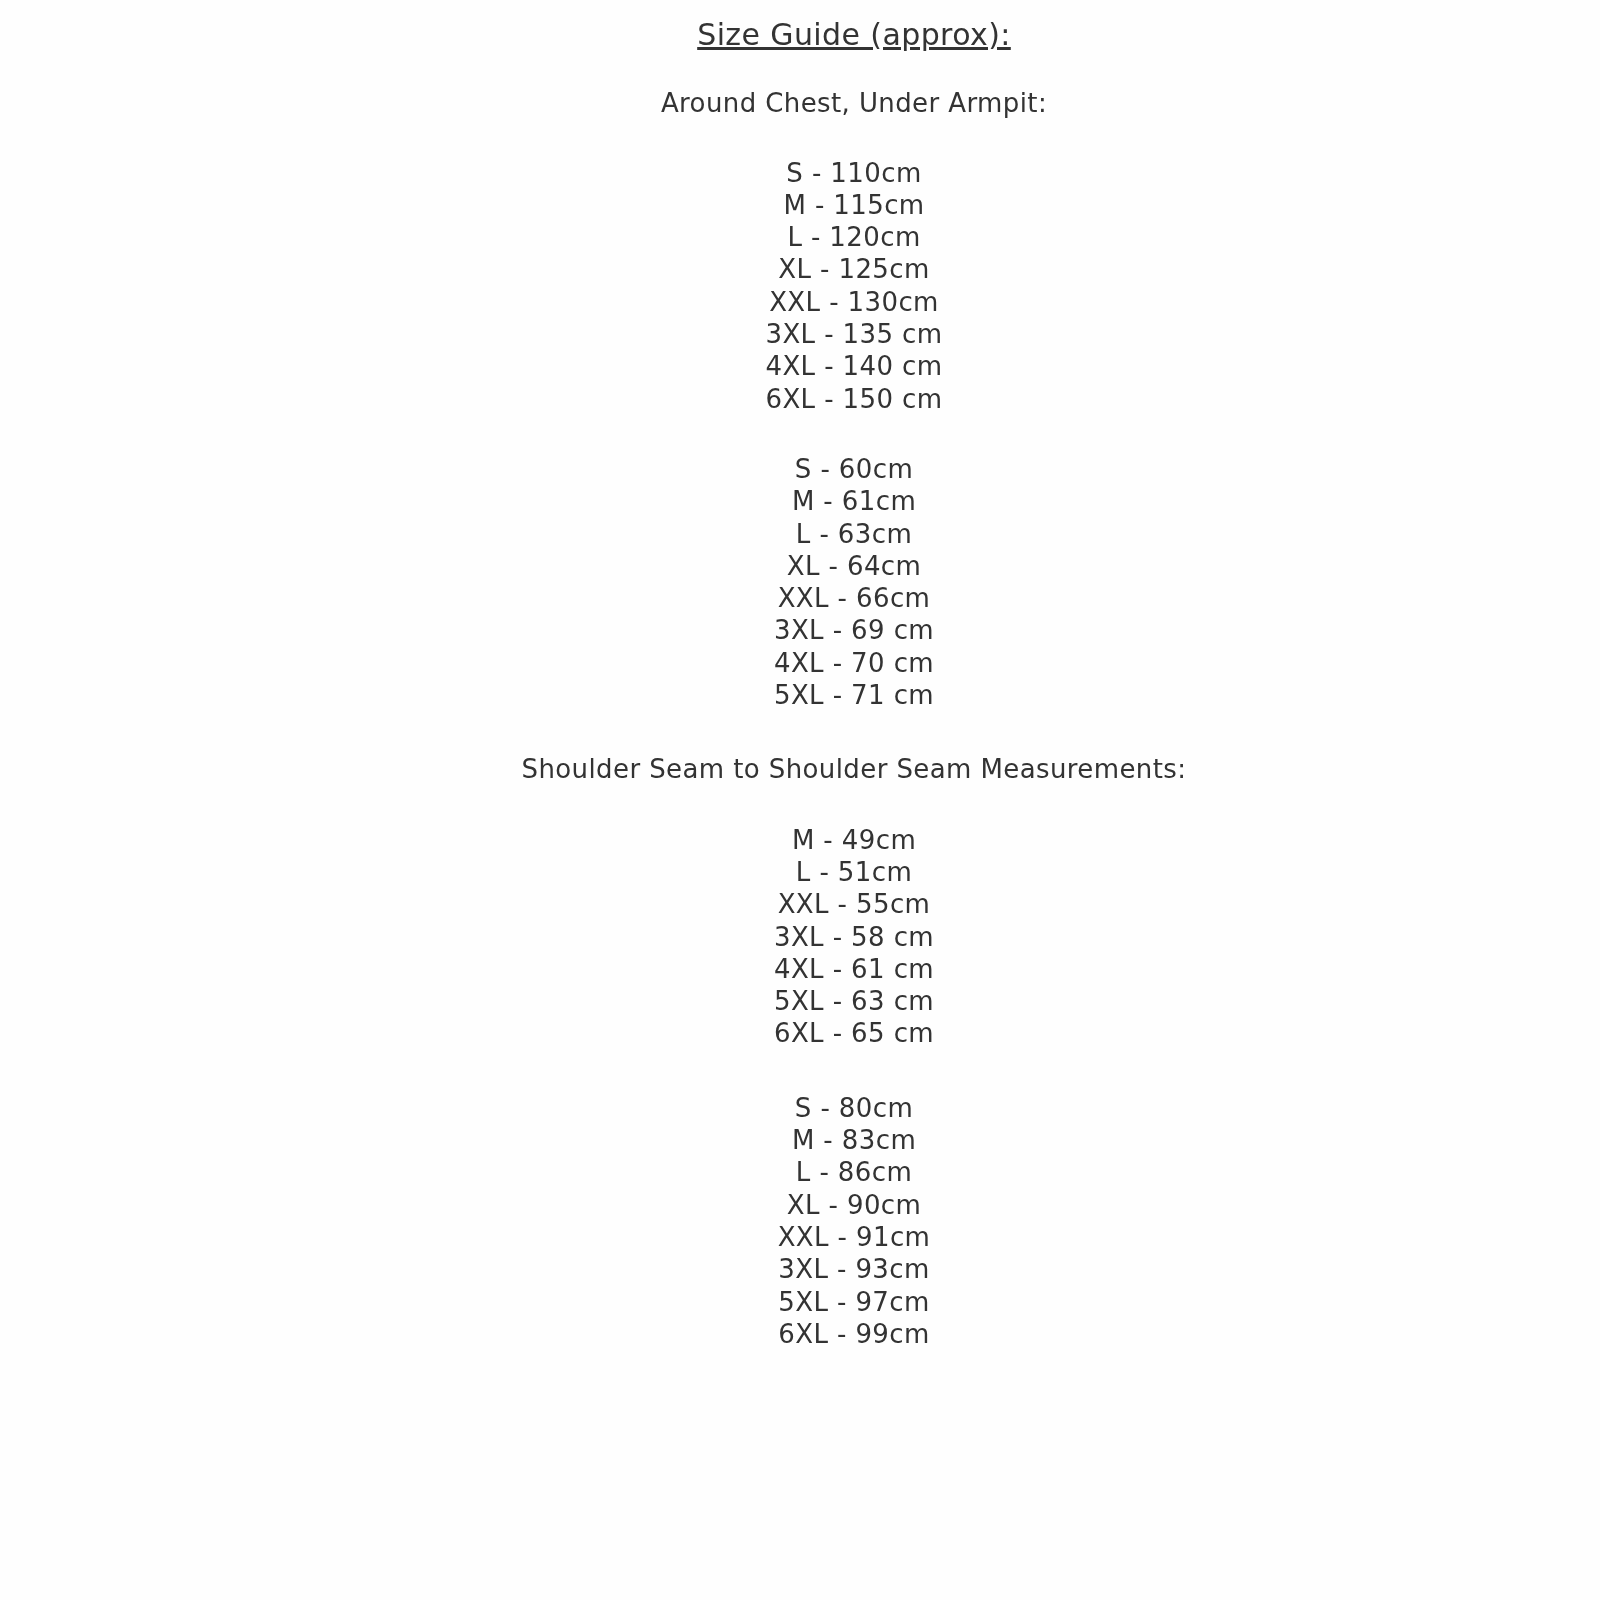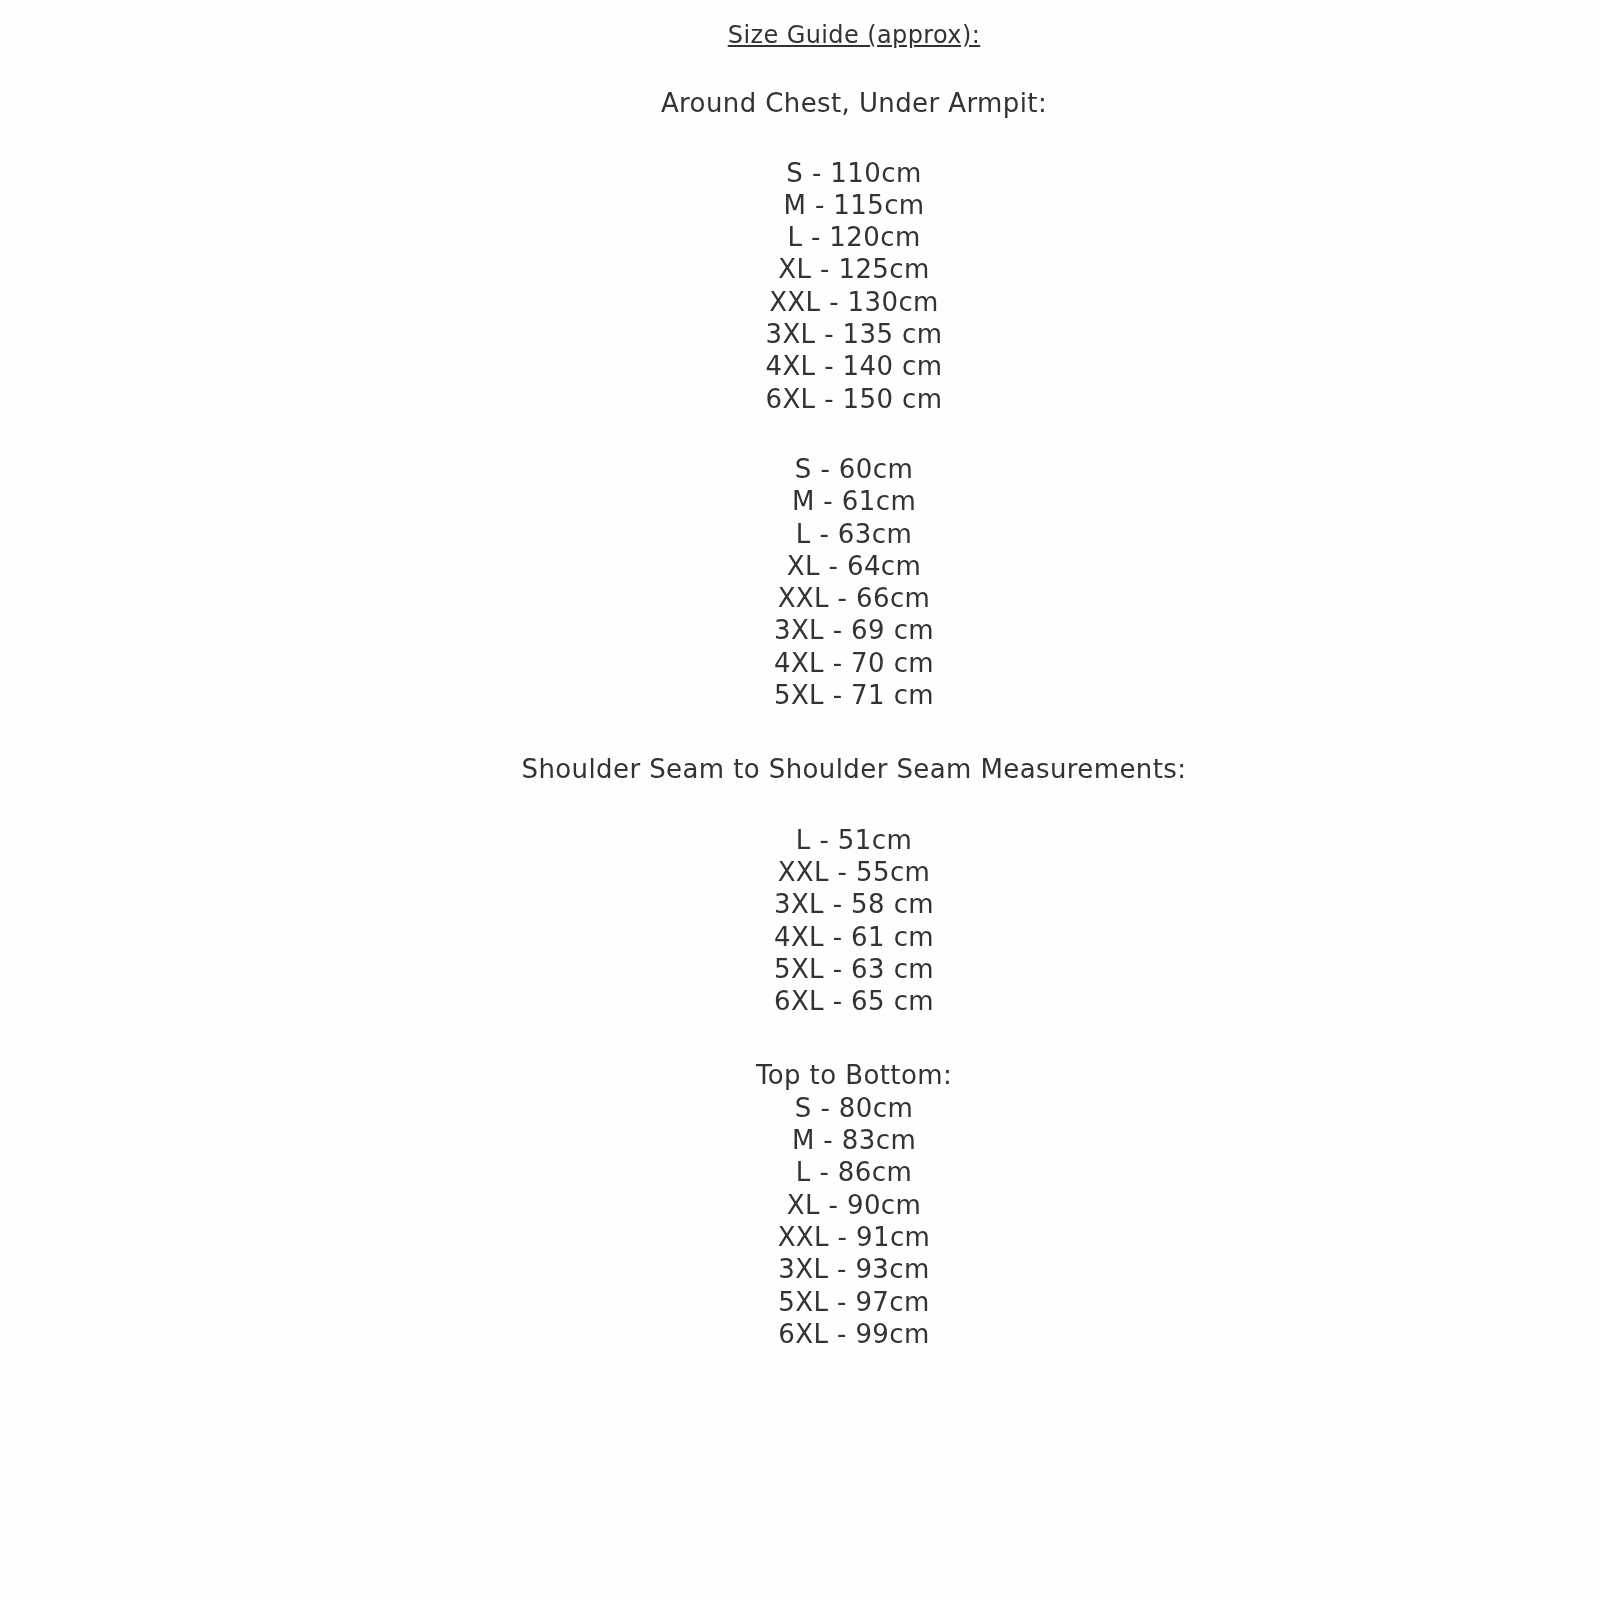--- a/index.html
+++ b/index.html
@@ -24,21 +24,21 @@
     letter-spacing: 0.4px;
     color: #333333;
   }
   .line {
     margin: 0;
     padding: 0;
     font-weight: 400;
     white-space: pre;
   }
   .title {
-    font-size: 24px;
+    font-size: 30px;
     text-decoration: underline;
   }
   .spacer { width: 100%; }
   .sp36 { height: 36px; }
   .sp37 { height: 37px; }
   .sp38 { height: 38px; }
   .sp42 { height: 42px; }
 </style>
 </head>
 <body>
@@ -78,31 +78,31 @@
     <div class="line item">5XL - 71 cm</div>
   </div>
 
   <div class="spacer sp42"></div>
 
   <div class="line heading">Shoulder Seam to Shoulder Seam Measurements:</div>
 
   <div class="spacer sp38"></div>
 
   <div class="list">
+    <div class="line item">M - 49cm</div>
     <div class="line item">L - 51cm</div>
     <div class="line item">XXL - 55cm</div>
     <div class="line item">3XL - 58 cm</div>
     <div class="line item">4XL - 61 cm</div>
     <div class="line item">5XL - 63 cm</div>
     <div class="line item">6XL - 65 cm</div>
   </div>
 
   <div class="spacer sp42"></div>
 
-  <div class="line heading">Top to Bottom:</div>
 
   <div class="list">
     <div class="line item">S - 80cm</div>
     <div class="line item">M - 83cm</div>
     <div class="line item">L - 86cm</div>
     <div class="line item">XL - 90cm</div>
     <div class="line item">XXL - 91cm</div>
     <div class="line item">3XL - 93cm</div>
     <div class="line item">5XL - 97cm</div>
     <div class="line item">6XL - 99cm</div>

